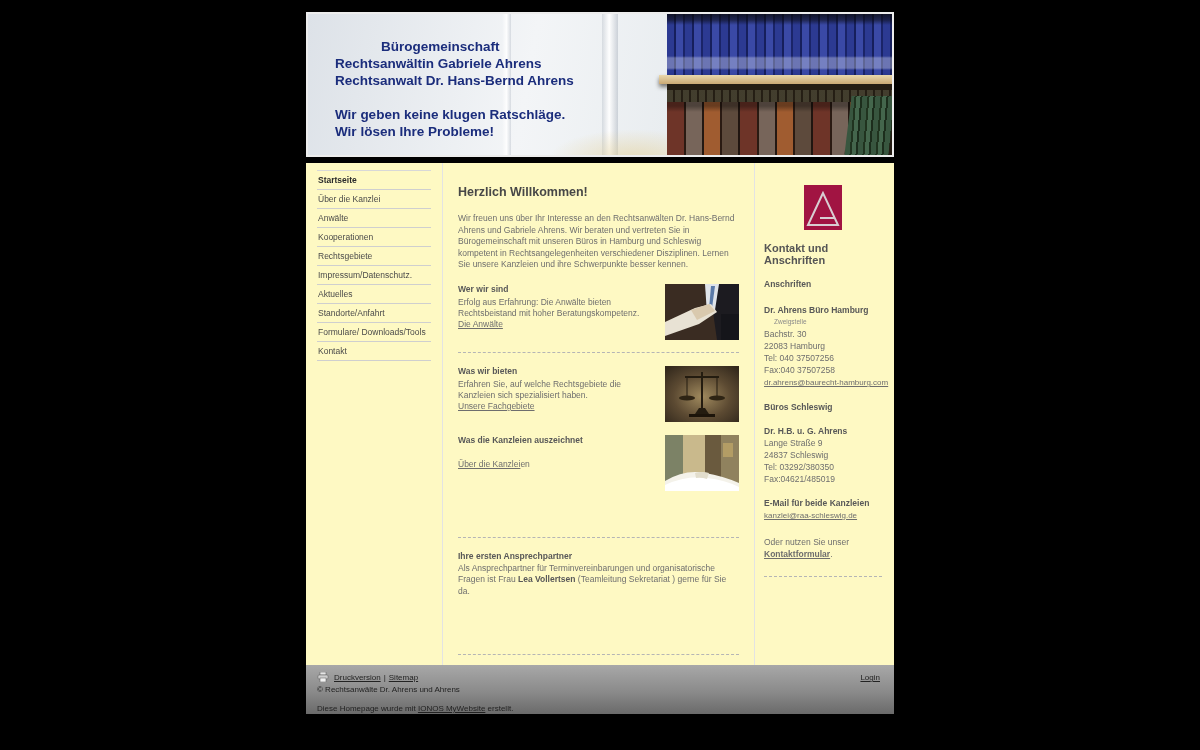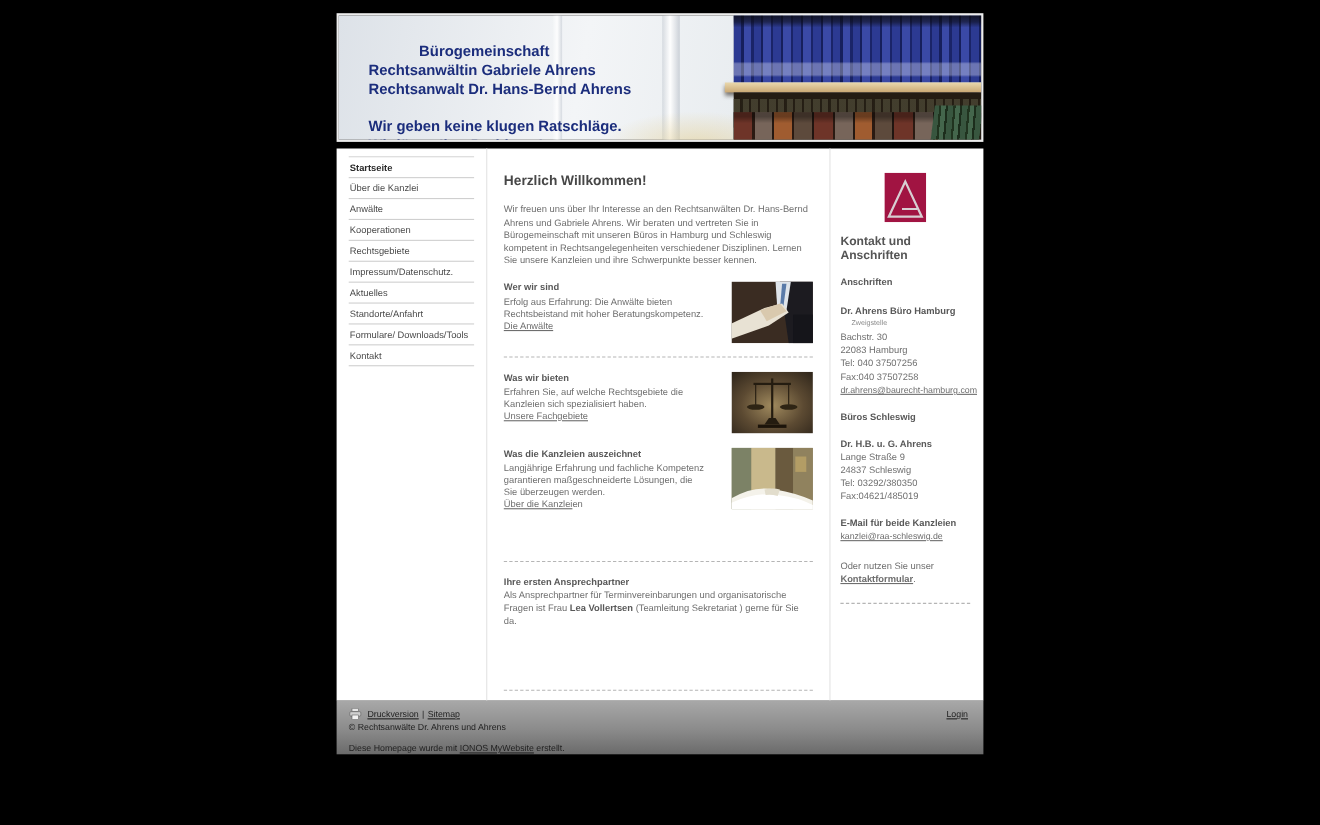--- a/index.html
+++ b/index.html
@@ -1,20 +1,20 @@
 <!DOCTYPE html>
 <html><head>
 <meta charset="utf-8">
 <style>
   * { box-sizing: border-box; }
   html,body { margin:0; padding:0; background:#000; font-family:"Liberation Sans", sans-serif; }
   .site { width:588px; margin:12px auto 0 auto; }
 
   
-  .header { position:relative; height:117px; border:2px solid #ededed; overflow:hidden;
+  .header { position:relative; height:145px; border:2px solid #ededed; overflow:hidden;
             background:linear-gradient(100deg,#dde2e8 0%,#f3f5f7 38%,#e9edf0 62%,#dfe4e9 100%); }
   .frame-line1 { position:absolute; left:194px; top:0; bottom:0; width:9px;
             background:linear-gradient(90deg,rgba(160,170,185,0) 0%,rgba(255,255,255,.85) 50%,rgba(150,160,175,.30) 100%); }
   .frame-line2 { position:absolute; left:294px; top:0; bottom:0; width:16px;
             background:linear-gradient(90deg,rgba(140,150,165,.25) 0%,rgba(255,255,255,.95) 45%,rgba(140,150,165,.35) 100%); }
   .sill { position:absolute; left:240px; width:170px; bottom:-4px; height:30px;
             background:radial-gradient(ellipse at 50% 100%, rgba(228,208,150,.6), rgba(255,255,255,0) 70%); }
   .bookshelf { position:absolute; right:0; top:0; bottom:0; width:225px; }
   .books-top { position:absolute; left:0; right:0; top:0; height:61px;
             background:
@@ -31,21 +31,21 @@
               linear-gradient(180deg, rgba(0,0,0,.35) 0 4px, rgba(0,0,0,0) 10px),
               repeating-linear-gradient(90deg,#6e3428 0px,#6e3428 17px,#2a1a12 17px,#2a1a12 19px,#77655a 19px,#77655a 35px,#241812 35px,#241812 37px,#a05c30 37px,#a05c30 53px,#2a1a12 53px,#2a1a12 55px,#5d4a3c 55px,#5d4a3c 71px,#201510 71px,#201510 73px); }
   .green-stack { position:absolute; right:0; width:44px; top:12px; bottom:0; transform:skewX(-7deg);
             background:repeating-linear-gradient(88deg,#38563f 0px,#38563f 5px,#20331f 5px,#20331f 7px,#44664c 7px,#44664c 11px,#1c2d1c 11px,#1c2d1c 13px); }
   .header-title { position:absolute; left:27px; top:24px; color:#1b2d7c; font-weight:bold;
             font-size:13.5px; line-height:17px; letter-spacing:0; }
   .ht-line1 { margin-left:46px; }
   .ht-slogan { margin-top:17px; }
 
   
-  .content { display:flex; background:#ffffff; margin-top:6px; min-height:502px; }
+  .content { display:flex; background:#fef9c3; margin-top:6px; min-height:502px; }
 
   .sidebar { width:136px; padding-top:7px; }
   .sidebar ul { list-style:none; margin:0 11px 0 11px; padding:0; border-top:1px solid #d8d8d8; }
   .sidebar li { font-size:8.5px; color:#4a4a4a; padding:4px 0 4px 1px; border-bottom:1px solid #cfcfcf; cursor:pointer; }
   .sidebar li.active { font-weight:bold; color:#2b2b2b; }
 
   .main { flex:1; border-left:1px solid #e3e3e3; border-right:1px solid #e3e3e3;
           padding:22px 15px 0 15px; }
   .welcome { font-size:12.5px; font-weight:bold; color:#474747; margin:0 0 14px 0; }
   .intro { font-size:8.5px; color:#6e6e6e; line-height:11.6px; margin:0; width:281px; }
@@ -172,21 +172,21 @@
           <ellipse cx="22" cy="32" rx="8" ry="2.6" fill="#2e2414"></ellipse>
           <ellipse cx="52" cy="32" rx="8" ry="2.6" fill="#2e2414"></ellipse>
           <polygon points="30,48 44,48 40,42 34,42" fill="#241c10"></polygon>
           <rect x="24" y="48" width="26" height="3" fill="#1c140a"></rect>
         </svg>
       </div>
 
       <div class="section">
         <div class="section-text">
           <div class="section-title">Was die Kanzleien auszeichnet</div>
-          <span>Langjährige Erfahrung und fachliche Kompetenz garantieren maßgeschneiderte Lösungen, die Sie überzeugen werden.</span><br>
+          <br>
           <a>Über die Kanzlei</a><span>en</span>
         </div>
         <svg class="section-img" viewBox="0 0 74 56">
           <rect width="74" height="56" fill="#8a8468"></rect>
           <rect x="0" y="0" width="18" height="56" fill="#7c8266"></rect>
           <rect x="18" y="0" width="22" height="56" fill="#c9b98c"></rect>
           <rect x="40" y="0" width="16" height="56" fill="#6a5a3e"></rect>
           <rect x="56" y="0" width="18" height="56" fill="#90825e"></rect>
           <rect x="58" y="8" width="10" height="14" fill="#c2a868" opacity="0.7"></rect>
           <path d="M0,46 Q20,34 40,38 Q58,41 74,48 L74,56 L0,56 Z" fill="#f4f2ea"></path>

